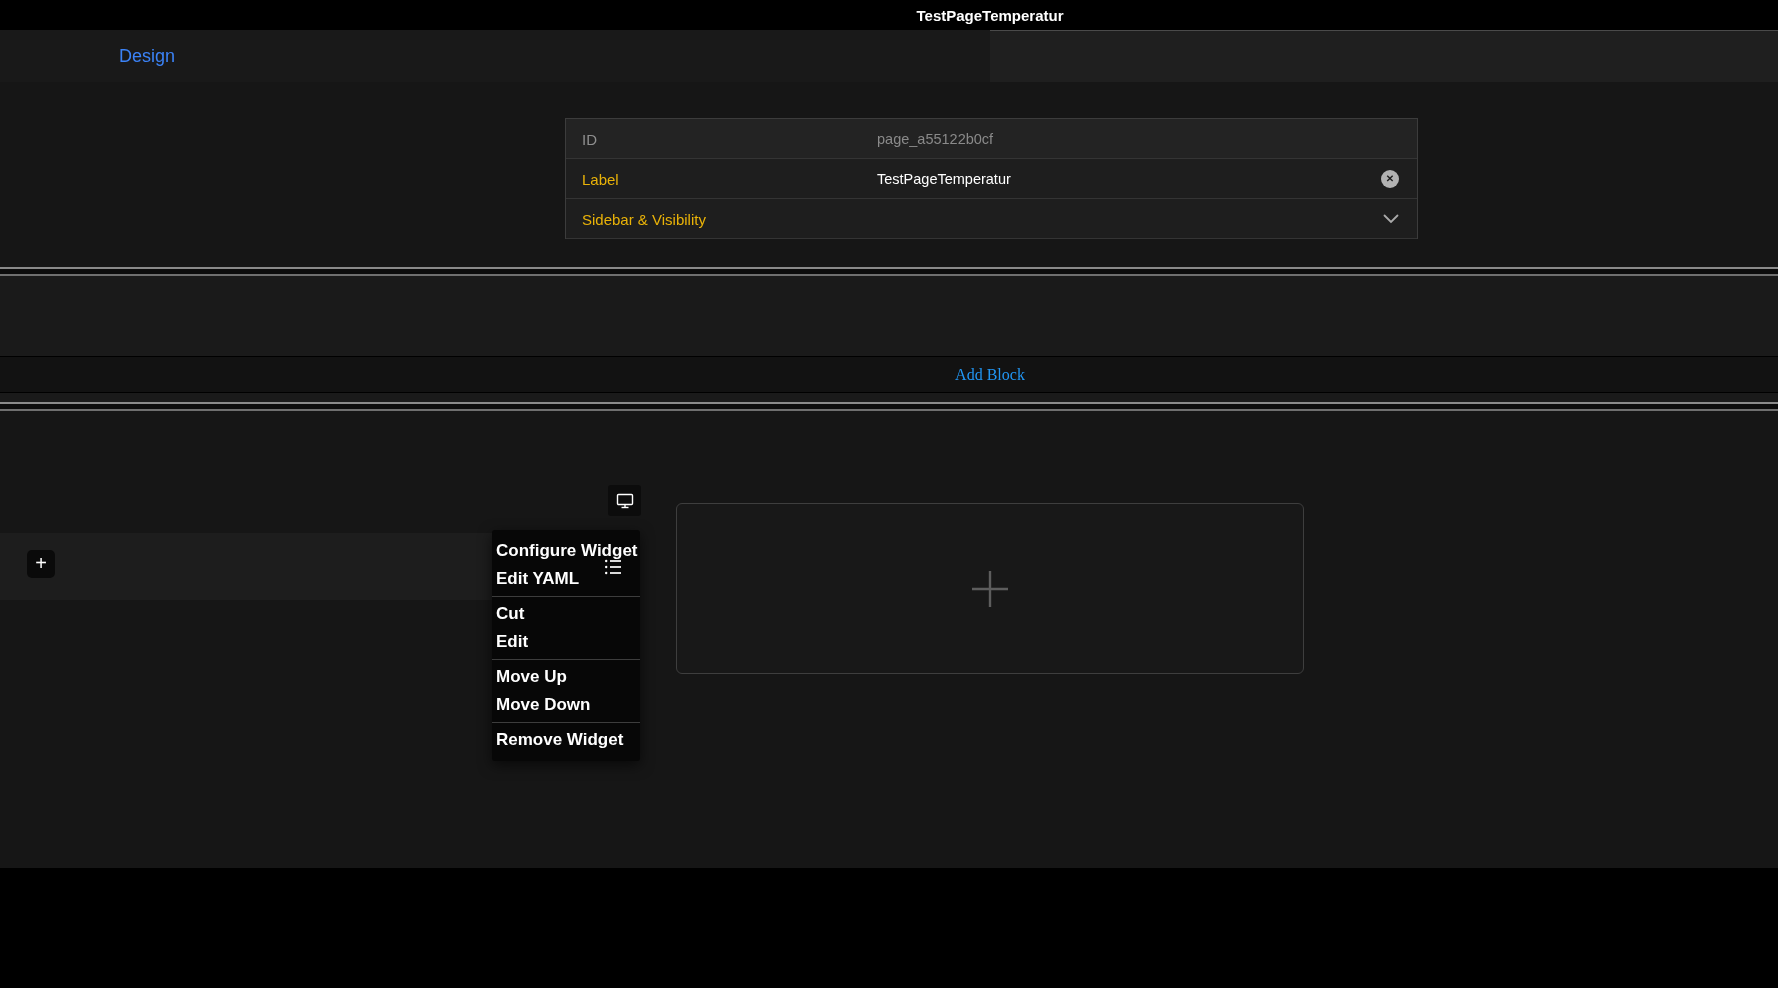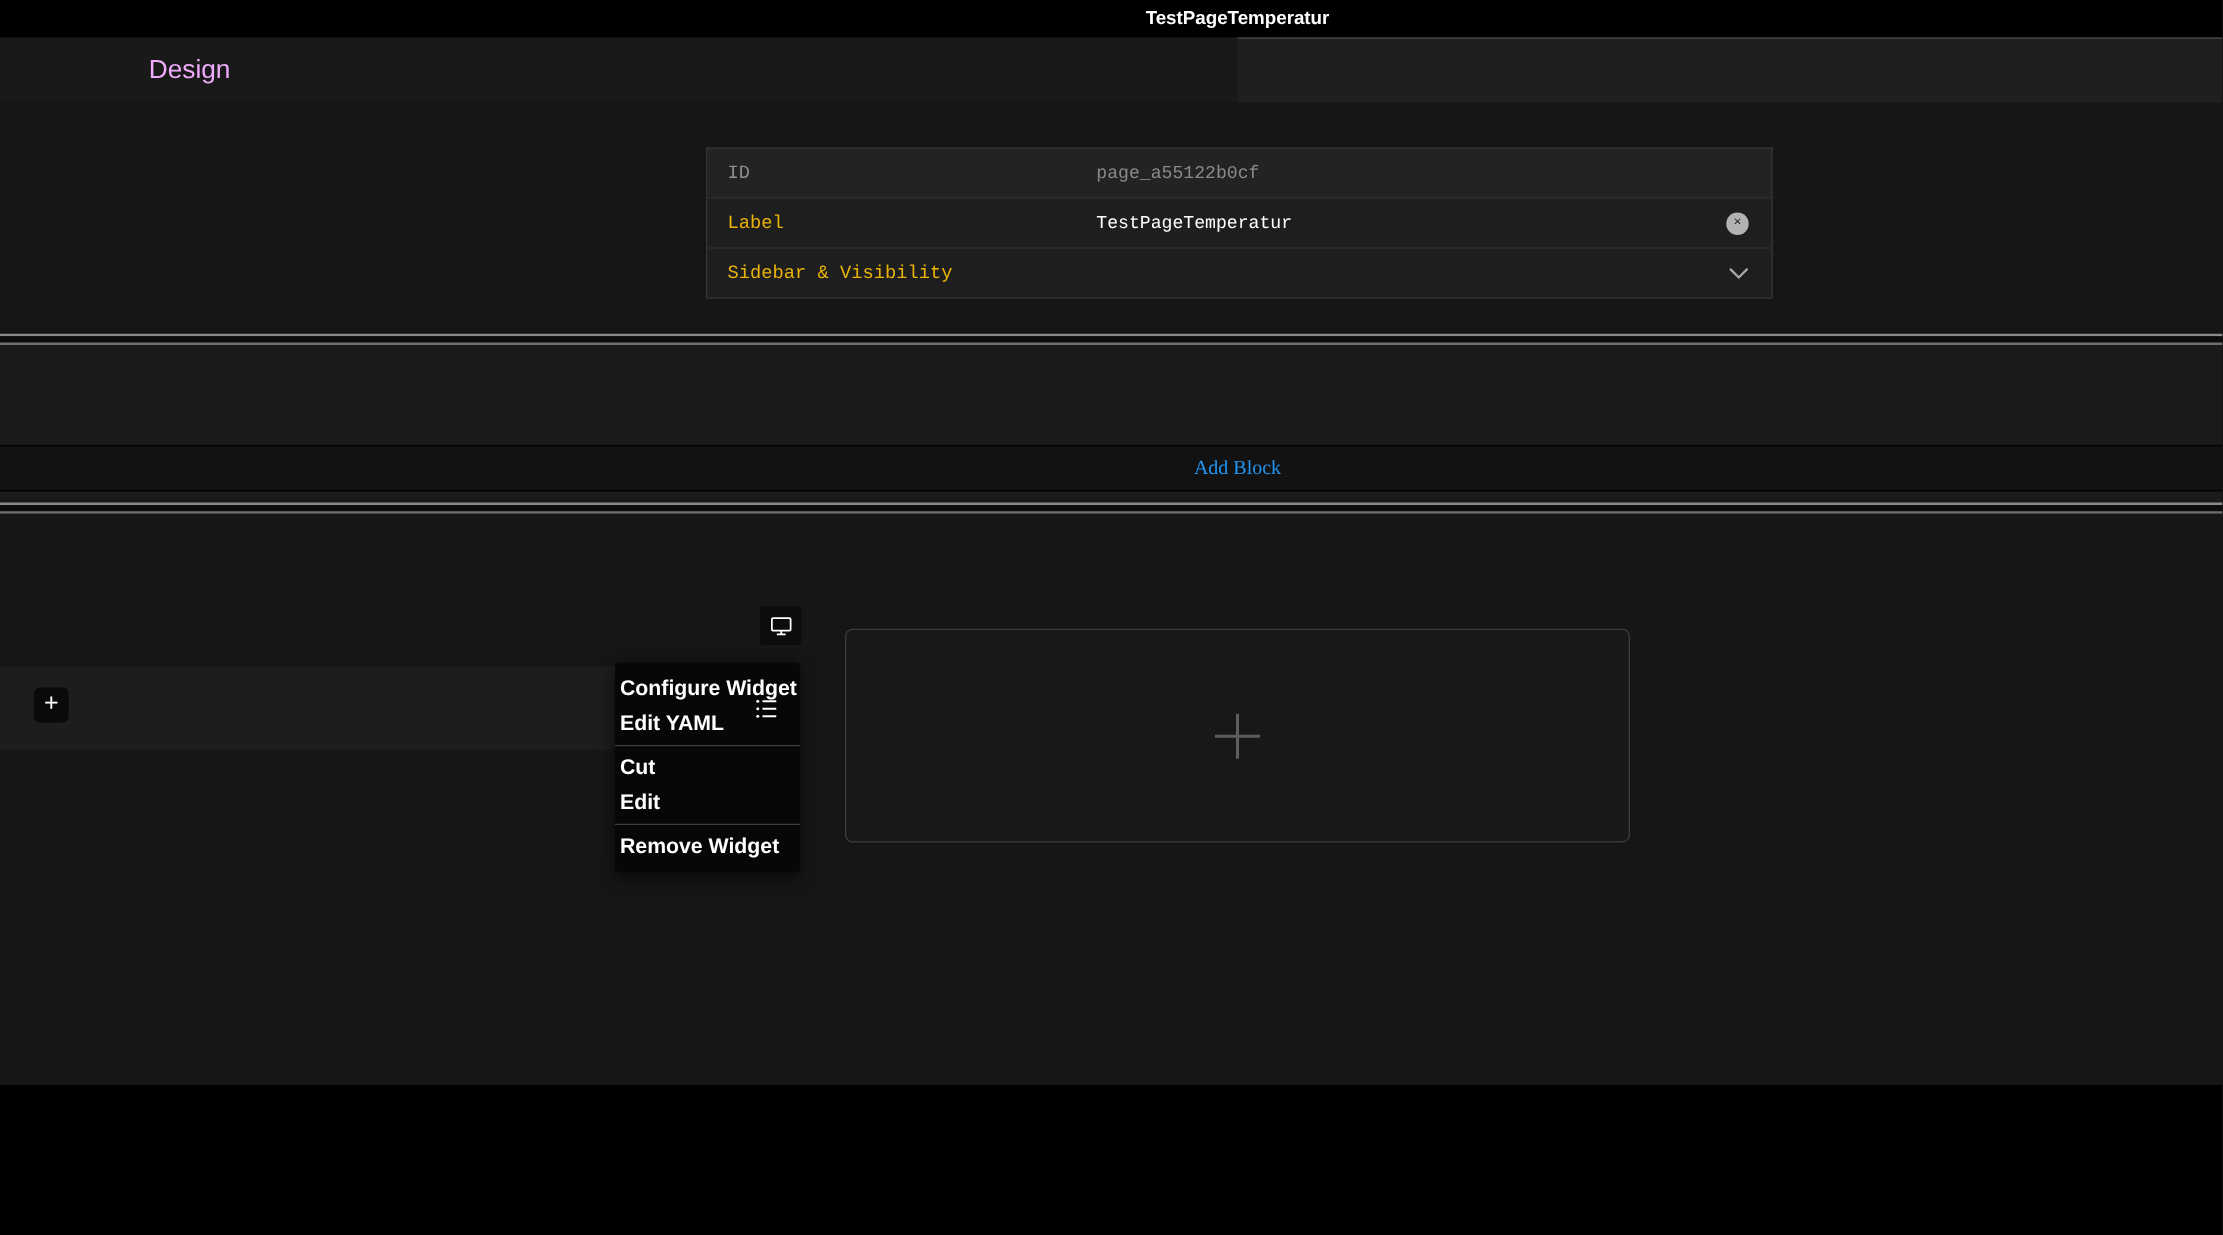--- a/index.html
+++ b/index.html
@@ -11,25 +11,25 @@
   
   .topbar { position: absolute; left: 0; top: 0; width: 1778px; height: 30px; background: #000; }
   .topbar-title { position: absolute; left: 990px; top: 50%; transform: translate(-50%, -50%);
                   font-size: 15px; font-weight: 700; color: #fff; white-space: nowrap; }
 
   
   .tabbar { position: absolute; left: 0; top: 30px; width: 1778px; height: 52px; background: #191919; }
   .tabbar-right { position: absolute; left: 990px; top: 0; width: 788px; height: 52px;
                   background: #1f1f1f; border-top: 1px solid #4a4a4a; }
   .tab-design { position: absolute; left: 119px; top: 0; height: 52px; line-height: 52px;
-                font-size: 21px; color: #f0abfc; cursor: pointer; }
+                font-size: 18px; color: #3b82f6; cursor: pointer; }
 
   
   .config-panel { position: absolute; left: 565px; top: 118px; width: 853px; height: 121px;
-                  border: 1px solid #3c3c3c; border-bottom: none; background: #1e1e1e; font-family: Liberation Mono, monospace; }
+                  border: 1px solid #3c3c3c; border-bottom: none; background: #1e1e1e; }
   .cfg-row { position: relative; height: 40px; border-bottom: 1px solid #343434; background: #1e1e1e; }
   .cfg-row.disabled { background: #232323; }
   .cfg-label { position: absolute; left: 16px; top: 50%; transform: translateY(-50%); font-size: 15px; color: #eab308; }
   .cfg-row.disabled .cfg-label { color: #8f8f8f; }
   .cfg-value { position: absolute; left: 311px; top: 50%; transform: translateY(-50%); font-size: 14.5px; color: #fff; }
   .cfg-row.disabled .cfg-value { color: #8a8a8a; }
   .clear-btn { position: absolute; right: 18px; top: 50%; transform: translateY(-50%);
                width: 18px; height: 18px; border-radius: 50%; background: #b2b2b2; color: #1b1b1b;
                font-size: 10px; line-height: 18px; text-align: center; font-weight: 700; cursor: pointer; }
   .chevron { position: absolute; right: 18px; top: 50%; transform: translateY(-50%); display: block; }
@@ -162,20 +162,24 @@
     <nav class="context-menu">
       <div class="menu-group">
         <div class="menu-item">Configure Widget</div>
         <div class="menu-item">Edit YAML</div>
       </div>
       <div class="menu-group">
         <div class="menu-item">Cut</div>
         <div class="menu-item">Edit</div>
       </div>
       <div class="menu-group">
+        <div class="menu-item">Move Up</div>
+        <div class="menu-item">Move Down</div>
+      </div>
+      <div class="menu-group">
         <div class="menu-item">Remove Widget</div>
       </div>
     </nav>
 
     <div class="placeholder-box">
       <svg width="44" height="44" viewBox="0 0 44 44">
         <line x1="22" y1="4" x2="22" y2="40" stroke="#5d5d5d" stroke-width="2.4"></line>
         <line x1="4" y1="22" x2="40" y2="22" stroke="#5d5d5d" stroke-width="2.4"></line>
       </svg>
     </div>

